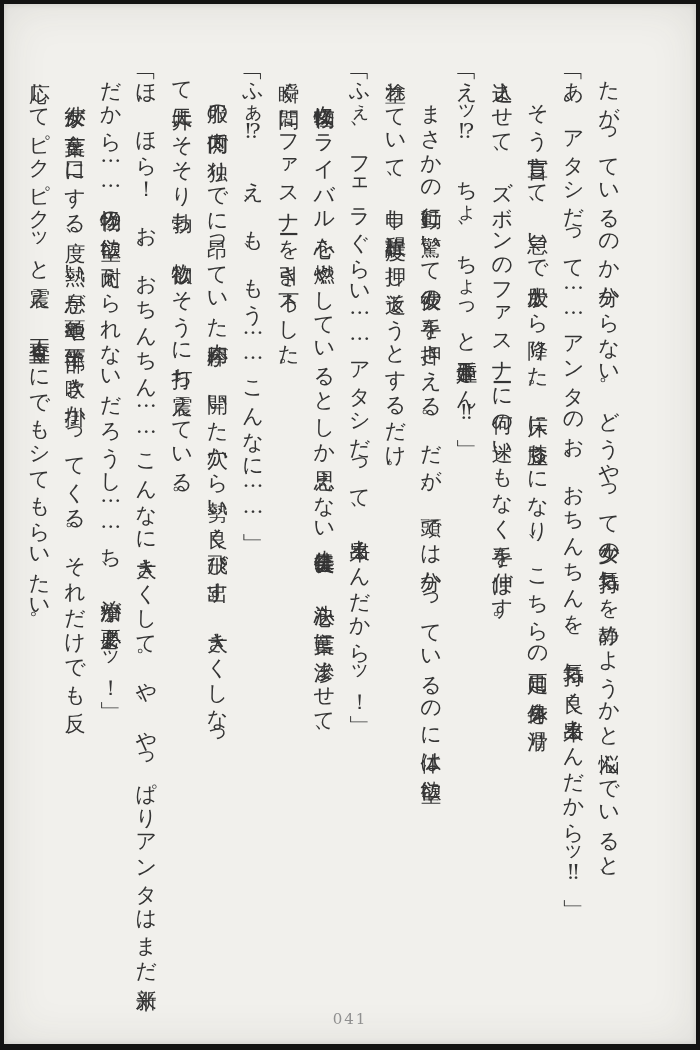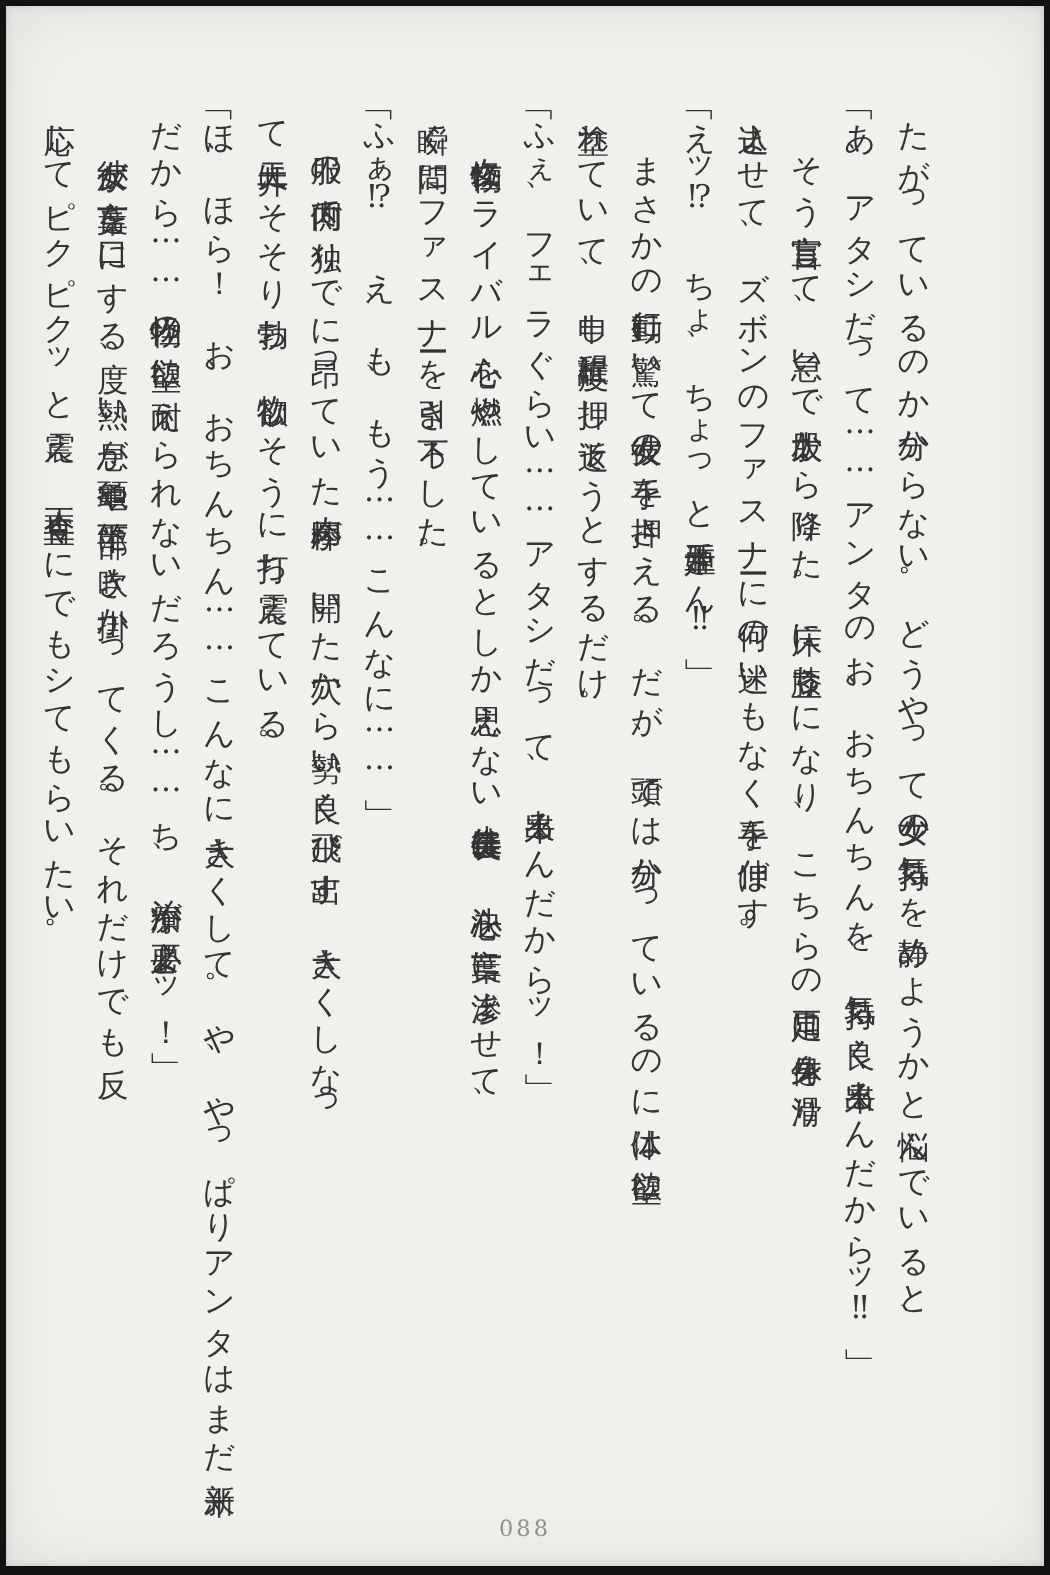--- a/index.html
+++ b/index.html
@@ -69,14 +69,14 @@
       <div class="tline indent">女怪物にライバル心を燃やしているとしか思えない生徒会長は、決心を言葉に滲ませて、</div>
       <div class="tline">瞬く間にファスナーを引き下ろした。</div>
       <div class="tline">「ふぁ⁉　え、も、もう……こんなに……」</div>
       <div class="tline indent">服の内側で独りでに昂っていた肉棒が、開いた穴から勢い良く飛び出す。大きくしなっ</div>
       <div class="tline">て天井にそそり勃ち、物欲しそうに打ち震えている。</div>
       <div class="tline">「ほ、ほら！　お、おちんちん……こんなに大きくして。や、やっぱりアンタはまだ新米</div>
       <div class="tline">だから……怪物の欲望に耐えられないだろうし……ち、治療が必要よッ！」</div>
       <div class="tline indent">彼女が言葉を口にする度、熱い息が亀頭や竿下部に吹き掛かってくる。それだけでも反</div>
       <div class="tline">応してピクピクッと震え、正直今直ぐにでもシてもらいたい。</div>
     </div>
-  <div class="page-number">088</div>
+  <div class="page-number">041</div>
 </div>
 
 </body></html>

